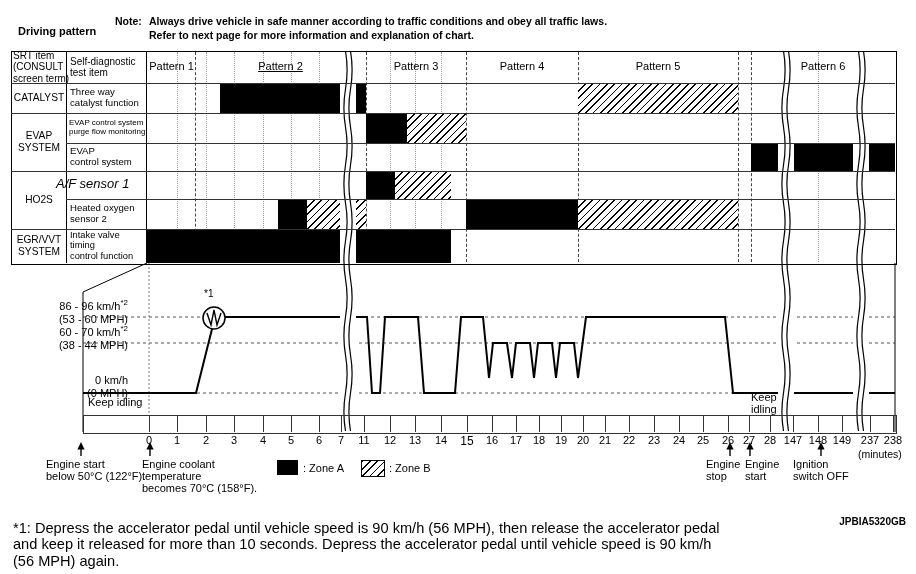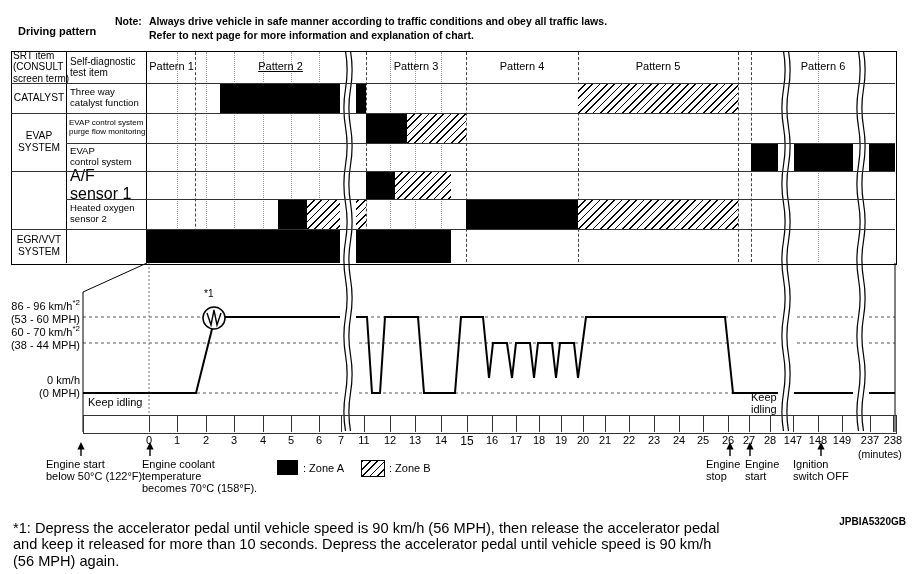--- a/index.html
+++ b/index.html
@@ -7,21 +7,21 @@
        font-family:"Liberation Sans",sans-serif;color:#000;}
   .abs{position:absolute;}
   .cell{position:absolute;display:flex;align-items:center;white-space:pre-line;line-height:1.12;}
   .center{justify-content:center;text-align:center;}
   .b{font-weight:bold;}
   .zoneA{position:absolute;background:#000;}
   .zoneB{position:absolute;background:repeating-linear-gradient(135deg,#000 0 1.2px,#fff 1.2px 5.2px);}
   .ticklab{position:absolute;font-size:11px;transform:translateX(-50%);}
   .patlab{position:absolute;font-size:11px;transform:translateX(-50%);white-space:nowrap;}
   .annot{position:absolute;font-size:11px;line-height:1.1;white-space:pre-line;}
-  .suplab{position:absolute;font-size:11px;text-align:right;line-height:1.18;}
+  .suplab{position:absolute;font-size:11px;text-align:right;line-height:1.18;margin-left:48px;}
   .suplab sup{font-size:8px;}
   #footnotes{position:absolute;left:13px;top:504px;width:860px;font-size:14.6px;line-height:16.2px;white-space:pre-line;}
 </style>
 </head>
 <body>
 
 <div id="fig">
 
   <div class="abs b" style="left:18px;top:25px;font-size:11px;">Driving pattern</div>
   <div class="abs b" style="left:115px;top:15px;font-size:10.5px;">Note:</div>
@@ -30,32 +30,35 @@
 
   <div class="cell" style="left:13px;top:52px;width:64px;height:30px;font-size:10px;">SRT item
 (CONSULT
 screen term)</div>
   <div class="cell" style="left:70px;top:52px;width:75px;height:30px;font-size:10px;">Self-diagnostic
 test item</div>
 
   <div class="cell center" style="left:12px;top:84px;width:54px;height:28px;font-size:10.2px;">CATALYST</div>
   <div class="cell center" style="left:12px;top:114px;width:54px;height:55px;font-size:10.2px;">EVAP
 SYSTEM</div>
+  <div class="cell center" style="left:12px;top:172px;width:54px;height:55px;font-size:10.2px;">HO2S</div>
   <div class="cell center" style="left:12px;top:230px;width:54px;height:31px;font-size:10.2px;">EGR/VVT
 SYSTEM</div>
 
   <div class="cell" style="left:70px;top:85px;width:76px;height:26px;font-size:9.6px;">Three way
 catalyst function</div>
   <div class="cell" style="left:69px;top:114px;width:78px;height:27px;font-size:8px;">EVAP control system
 purge flow monitoring</div>
   <div class="cell" style="left:70px;top:144px;width:76px;height:25px;font-size:9.6px;">EVAP
 control system</div>
-  <div class="cell" style="left:70px;top:172px;width:76px;height:25px;font-size:16px;">A/F sensor 1</div>
+  <div class="cell" style="left:56px;top:172px;width:76px;height:25px;font-size:13px;font-style:italic;">A/F sensor 1</div>
   <div class="cell" style="left:70px;top:200px;width:76px;height:27px;font-size:9.6px;">Heated oxygen
 sensor 2</div>
+  <div class="cell" style="left:70px;top:230px;width:76px;height:31px;font-size:9.3px;">Intake valve timing
+control function</div>
 
   <div class="abs" style="left:88px;top:396px;font-size:11px;">Keep idling</div>
   <div class="abs" style="left:751px;top:392px;font-size:11px;line-height:1.08;white-space:pre-line;">Keep
 idling</div>
 
   <div class="zoneA" style="left:277px;top:460px;width:21px;height:15px;"></div>
   <div class="abs" style="left:303px;top:462px;font-size:11px;">: Zone A</div>
   <div class="zoneB" style="left:361px;top:460px;width:22px;height:15px;border:1px solid #000;"></div>
   <div class="abs" style="left:389px;top:462px;font-size:11px;">: Zone B</div>
 

